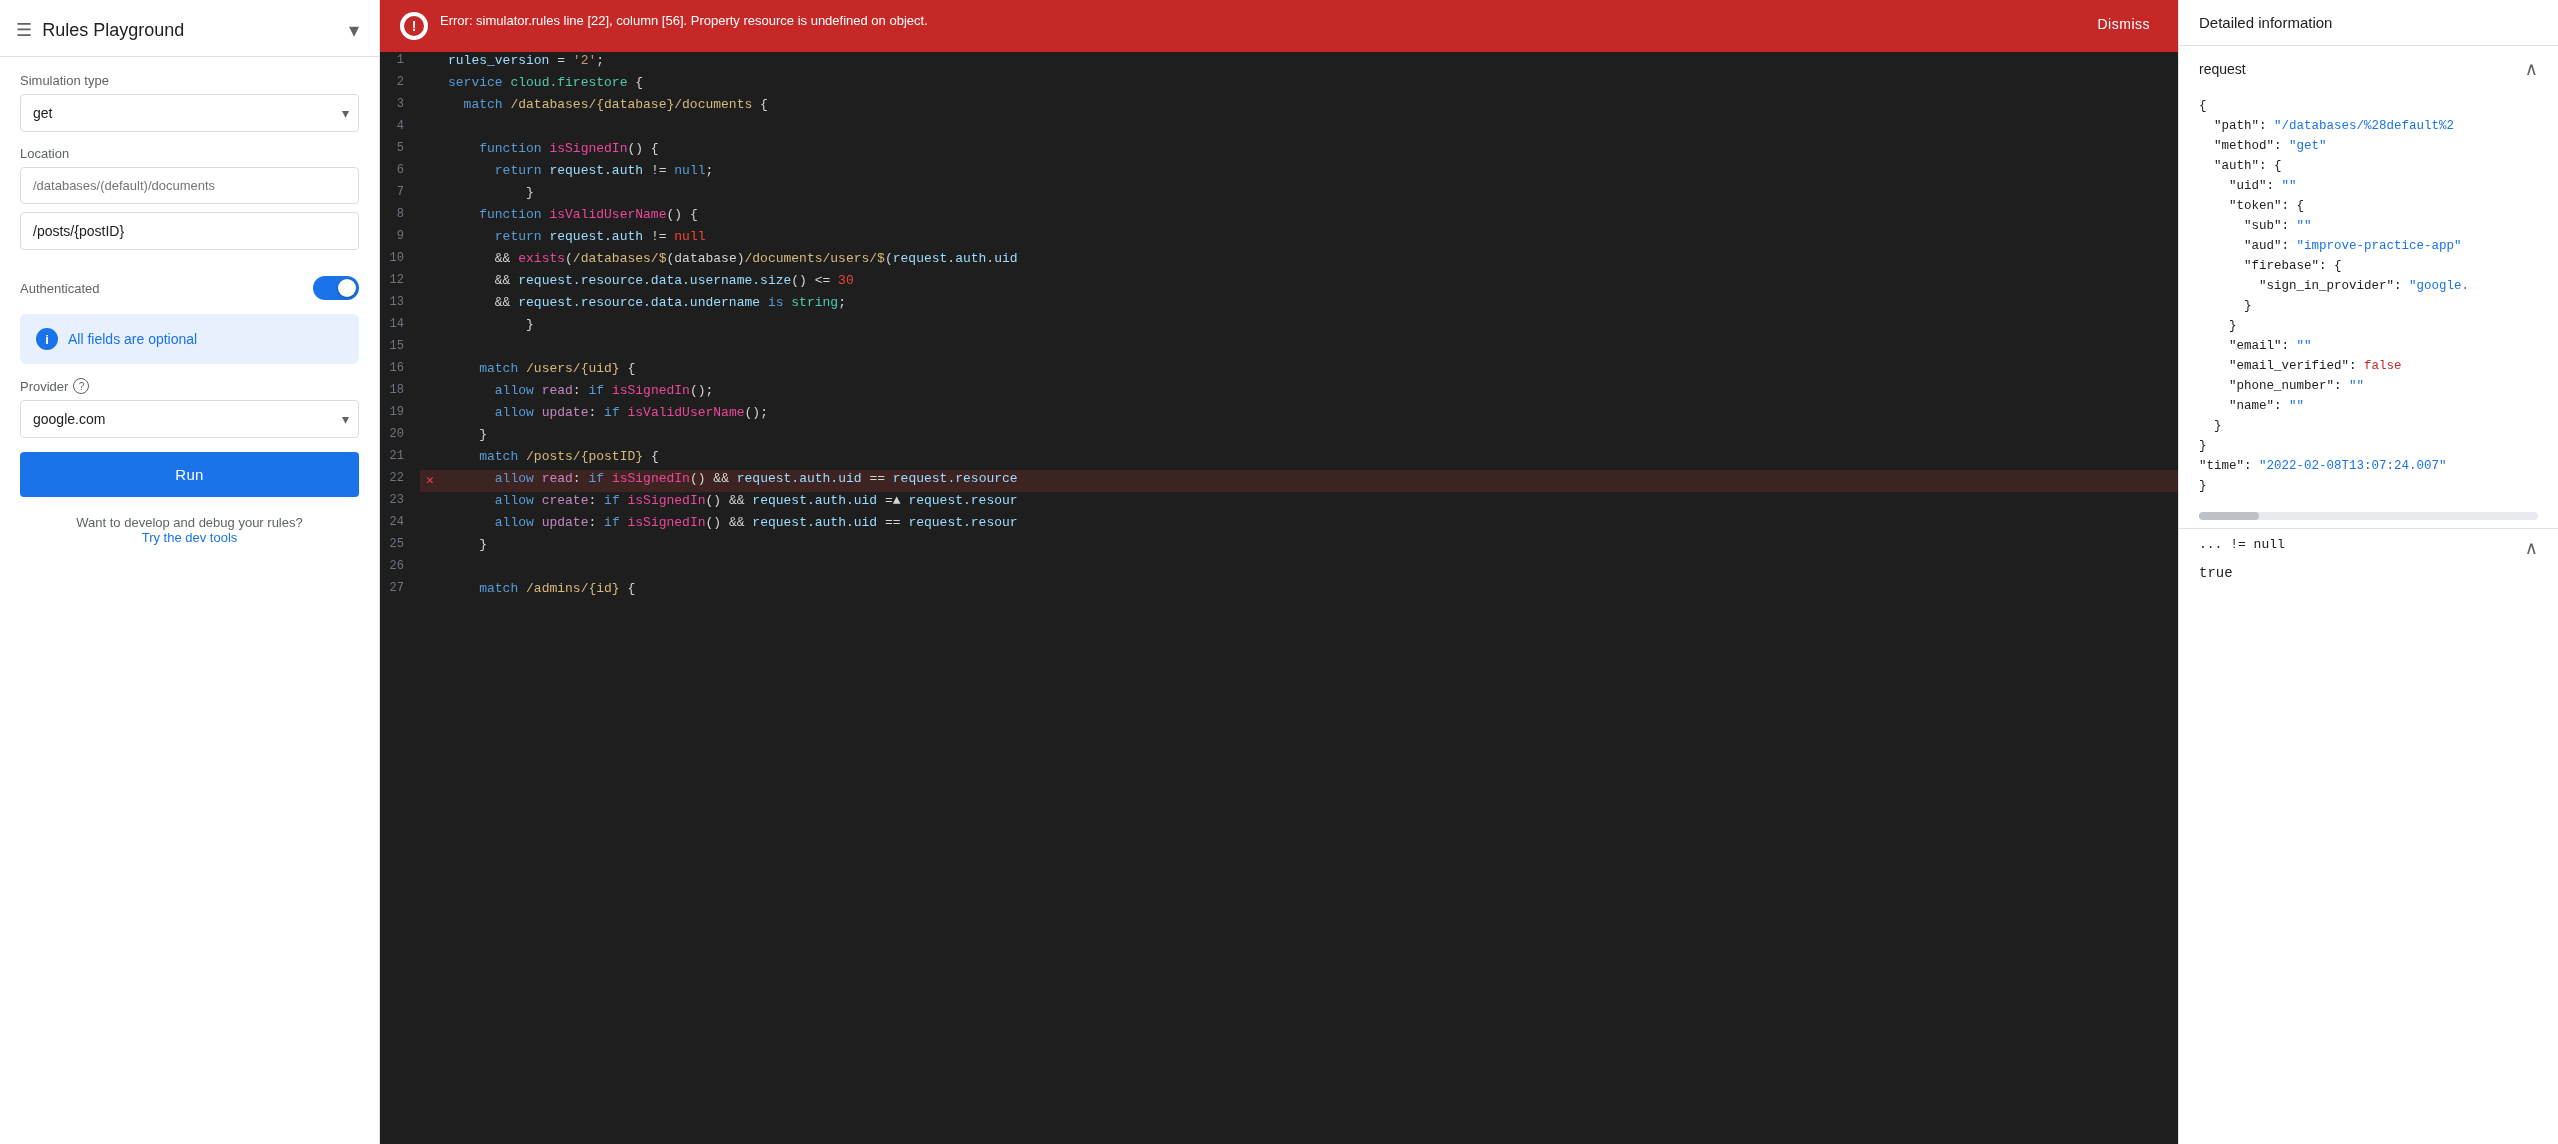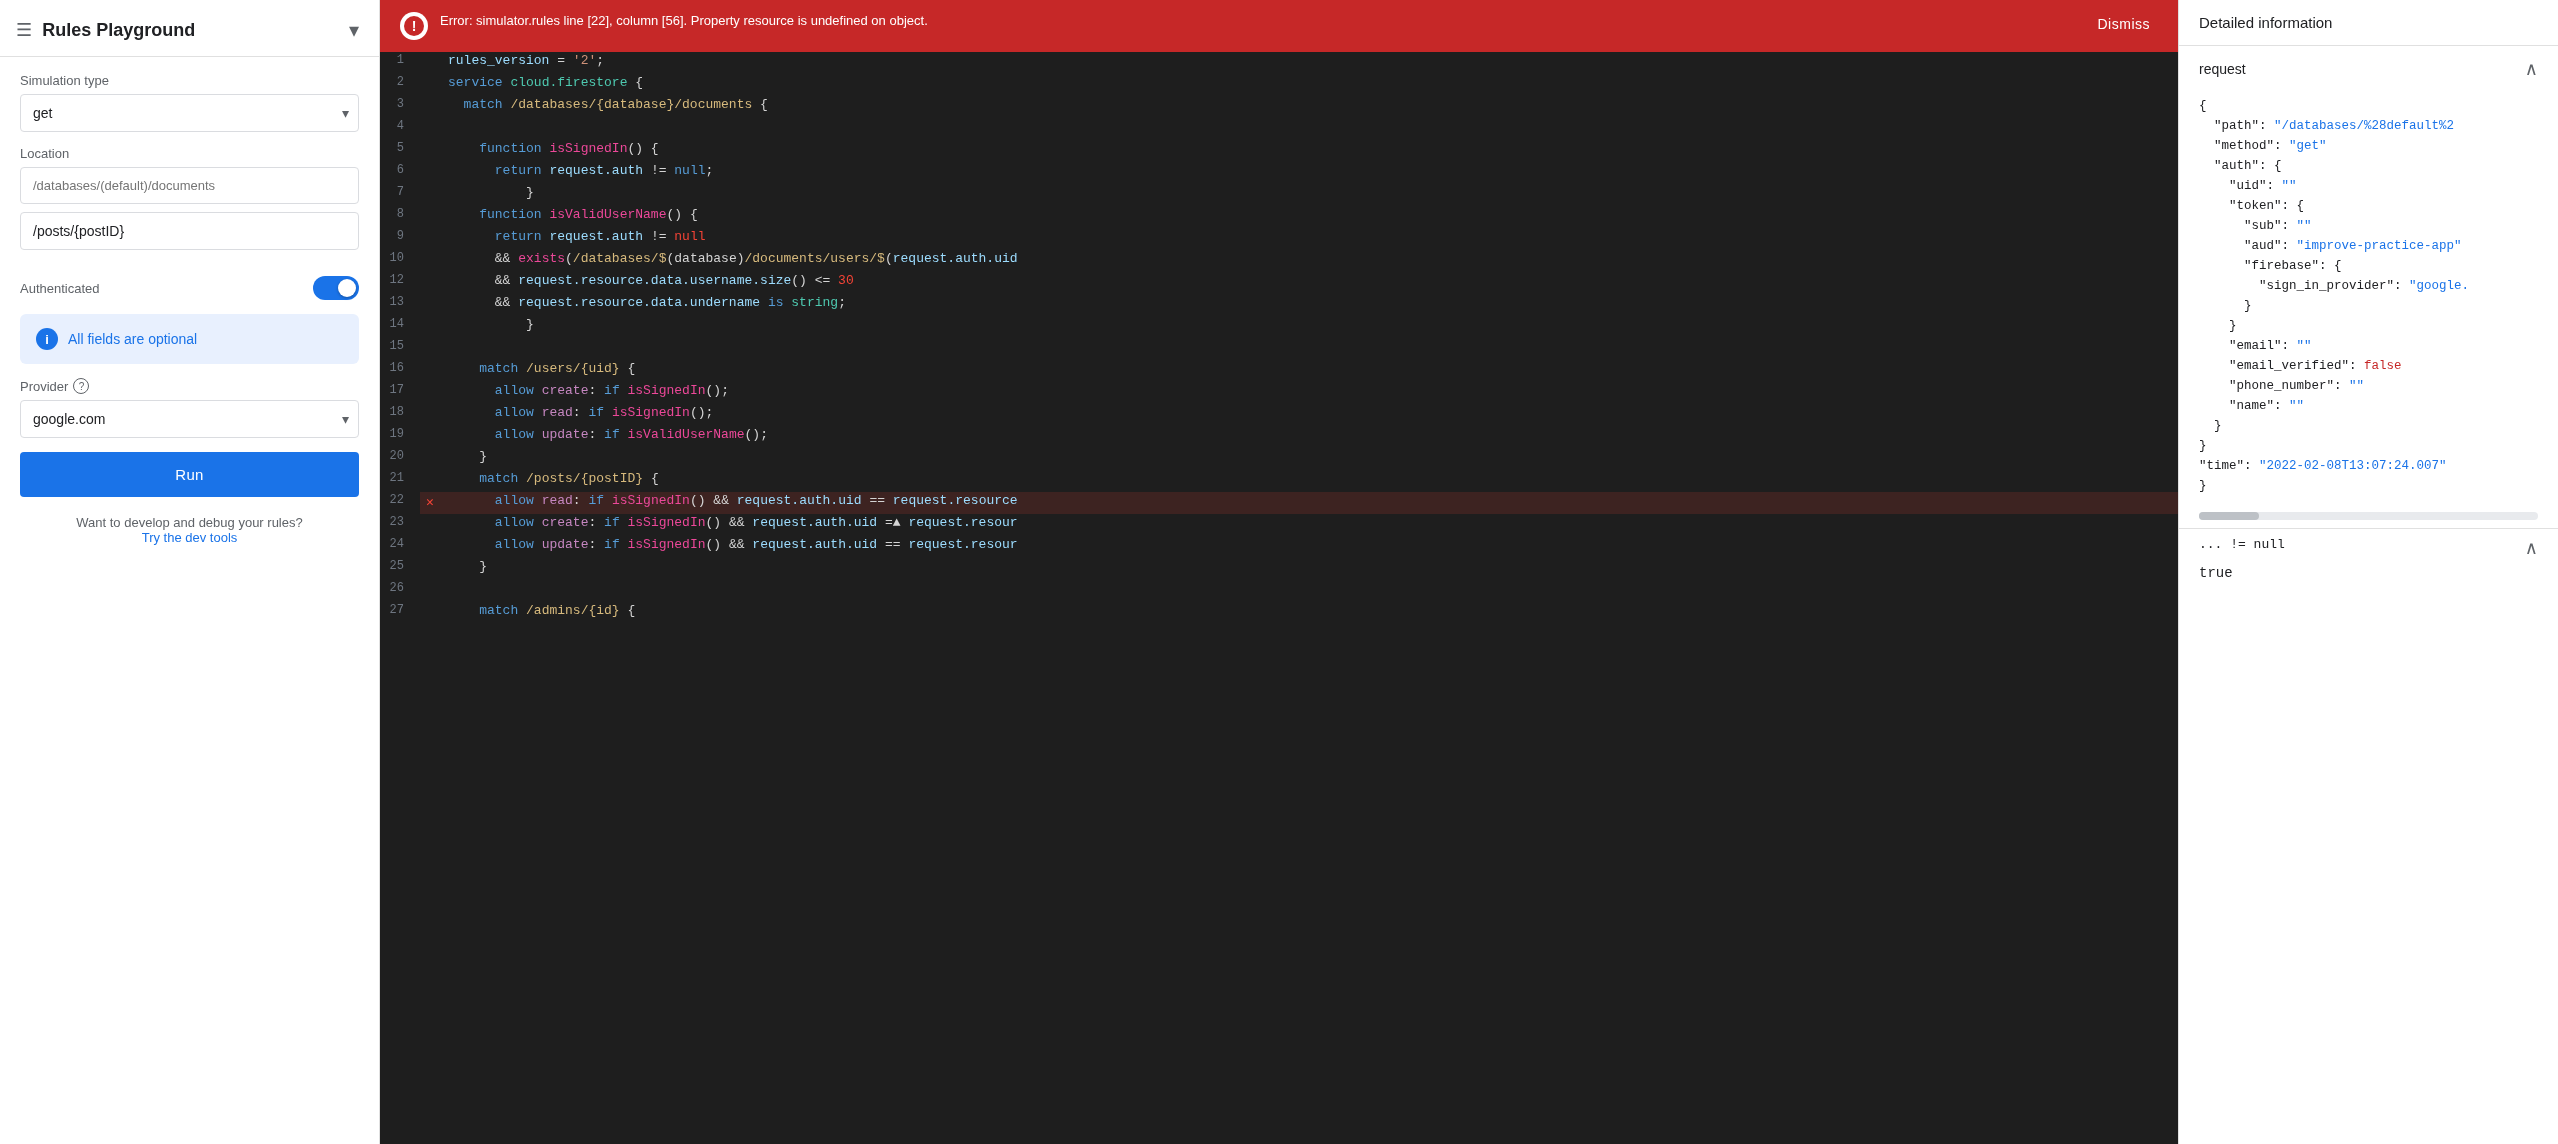--- a/index.html
+++ b/index.html
@@ -23,21 +23,21 @@
       padding: 18px 20px 14px 16px;
       border-bottom: 1px solid #e0e0e0;
     }
     .sidebar-header-left {
       display: flex;
       align-items: center;
       gap: 10px;
     }
     .sidebar-title {
       font-size: 18px;
-      font-weight: 700;
+      font-weight: 400;
       color: #202124;
     }
     .sidebar-content {
       padding: 16px 20px;
       display: flex;
       flex-direction: column;
       gap: 14px;
     }
     .field-label {
       font-size: 13px;
@@ -528,25 +528,20 @@
             <td class="line-num">15</td>
             <td class="line-err-marker"></td>
             <td class="line-code"></td>
           </tr>
           <tr>
             <td class="line-num">16</td>
             <td class="line-err-marker"></td>
             <td class="line-code">    <span class="kw">match</span> <span class="orange">/users/{uid}</span> {</td>
           </tr>
           <tr>
-            <td class="line-num">17</td>
-            <td class="line-err-marker"></td>
-            <td class="line-code">      <span class="kw">allow</span> <span class="kw2">create</span><span class="op">:</span> <span class="kw">if</span> <span class="fn">isSignedIn</span>()<span class="op">;</span></td>
-          </tr>
-          <tr>
             <td class="line-num">18</td>
             <td class="line-err-marker"></td>
             <td class="line-code">      <span class="kw">allow</span> <span class="kw2">read</span><span class="op">:</span> <span class="kw">if</span> <span class="fn">isSignedIn</span>()<span class="op">;</span></td>
           </tr>
           <tr>
             <td class="line-num">19</td>
             <td class="line-err-marker"></td>
             <td class="line-code">      <span class="kw">allow</span> <span class="kw2">update</span><span class="op">:</span> <span class="kw">if</span> <span class="fn">isValidUserName</span>()<span class="op">;</span></td>
           </tr>
           <tr>

